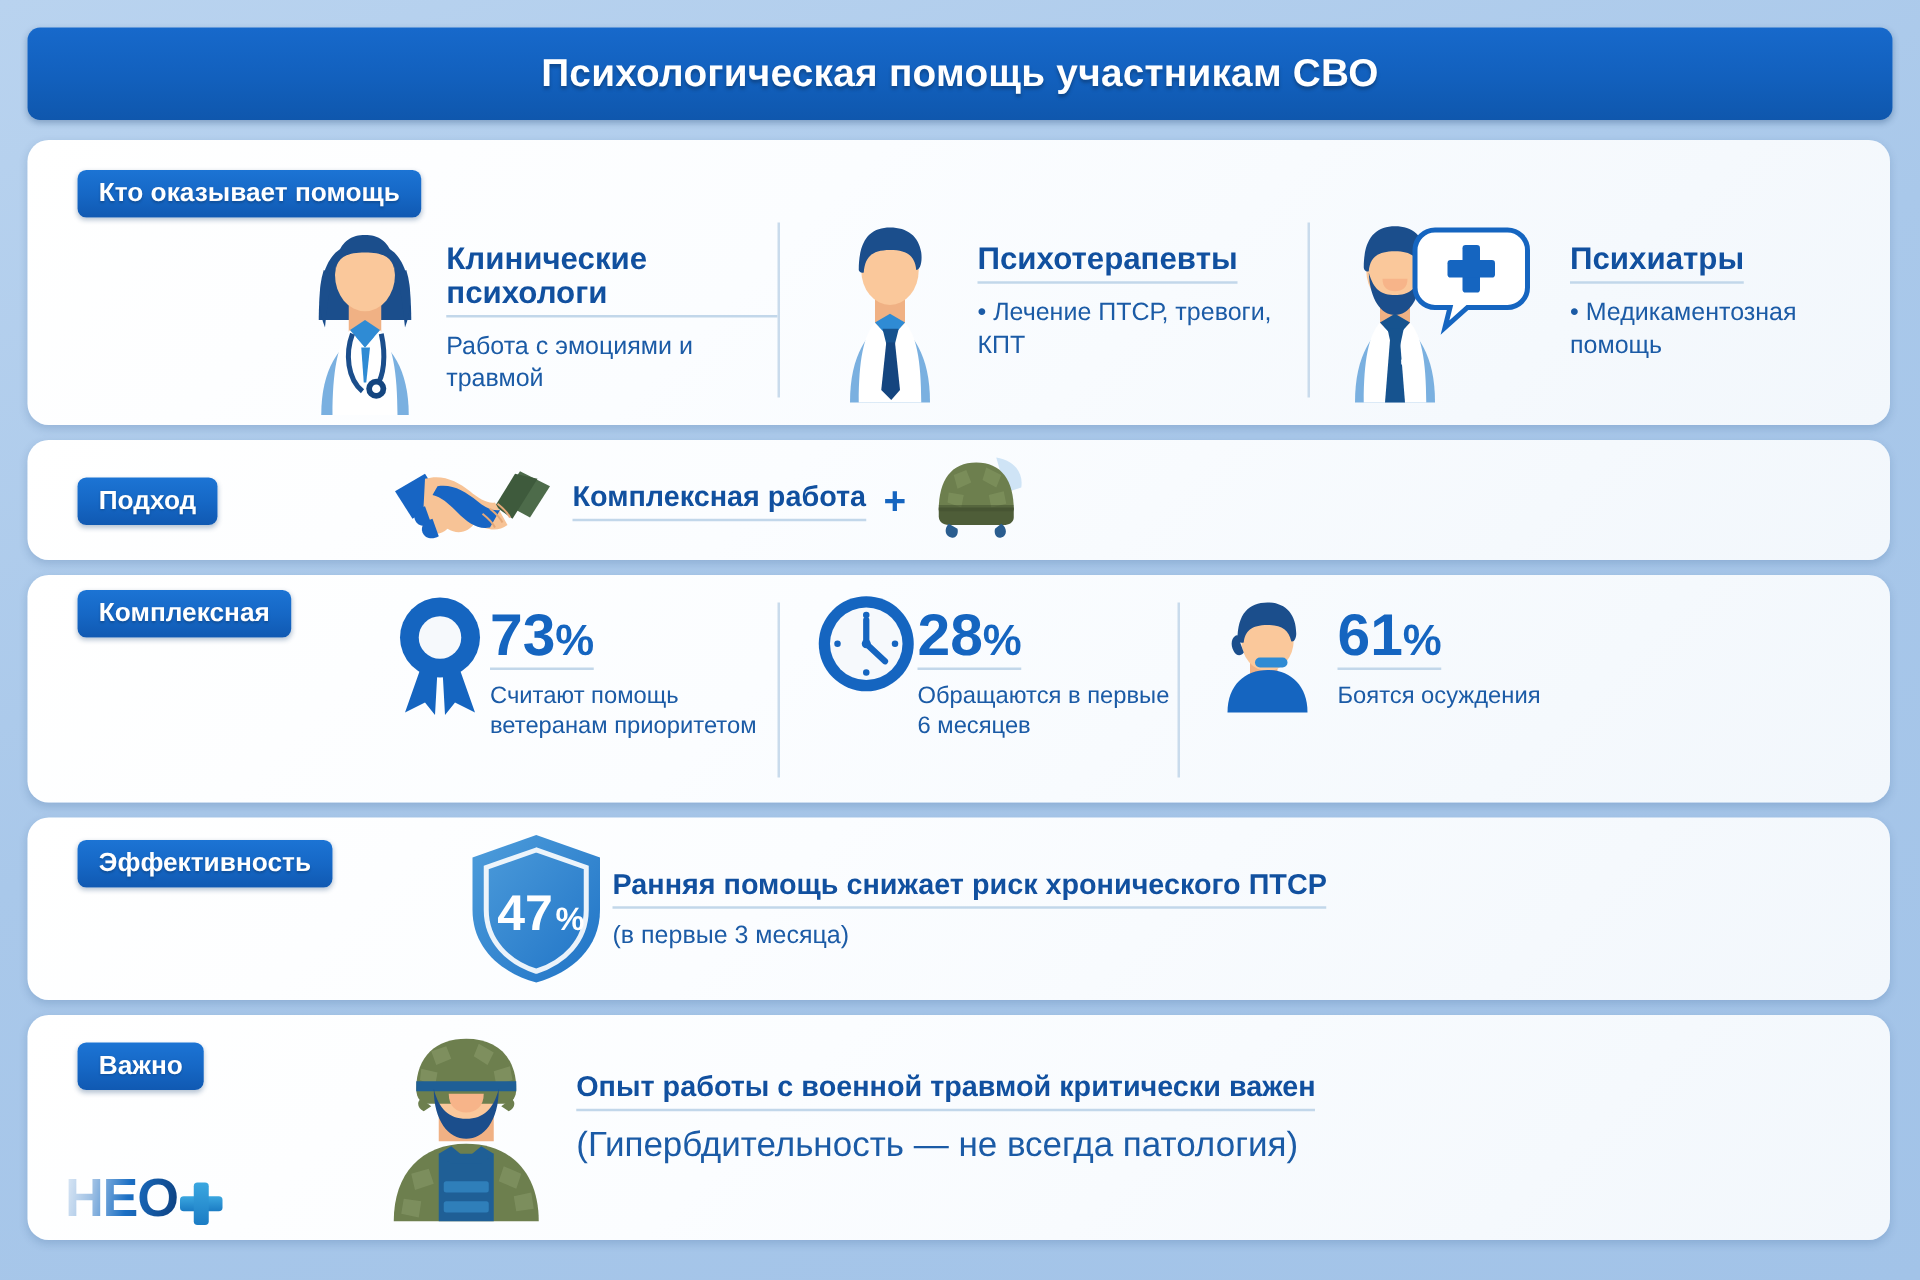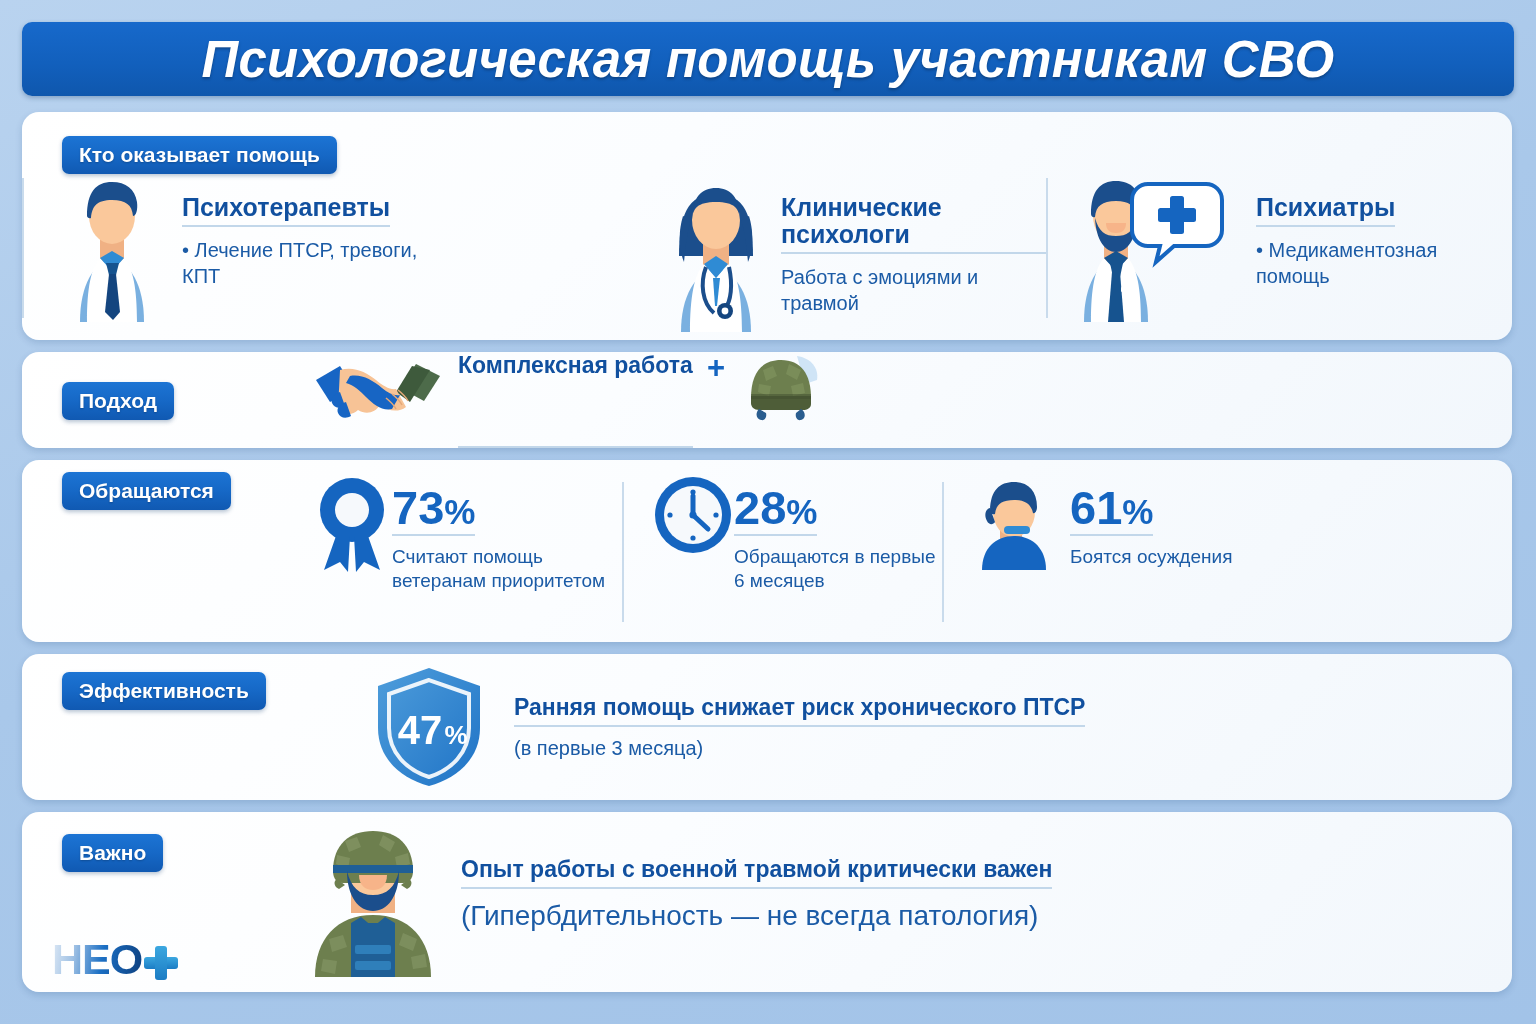--- a/index.html
+++ b/index.html
@@ -18,26 +18,25 @@
   .title-bar {
     position: absolute;
     left: 22px; top: 22px; width: 1492px; height: 74px;
     border-radius: 10px;
     background: linear-gradient(180deg, #1769cb 0%, #1260bd 55%, #0f57ad 100%);
     box-shadow: 0 2px 5px rgba(10,50,100,.30);
     display: flex; align-items: center; justify-content: center;
   }
   .title-bar h1 {
     color: #ffffff;
-    font-size: 51px;
+    font-size: 31px;
     font-weight: bold;
     letter-spacing: .2px;
     text-shadow: 0 2px 3px rgba(0,0,0,.28);
     white-space: nowrap;
-    font-style: italic;
   }
 
   
   .panel {
     position: absolute;
     left: 22px; width: 1490px;
     border-radius: 17px;
     background: linear-gradient(135deg, #ffffff 0%, #fbfdff 40%, #f2f7fc 100%);
     box-shadow: 0 3px 7px rgba(20,60,110,.17);
   }
@@ -86,39 +85,39 @@
   .prov-col.c3 { width: 466px; padding-left: 20px; }
   .vdiv { position: absolute; left: 0; top: 8px; width: 2px; height: 140px;
           background: #c9dbec; }
   .prov-txt { padding-top: 24px; }
   .prov-txt .hdr { font-size: 25px; line-height: 1.08; white-space: normal; }
   .prov-txt .desc { margin-top: 10px; font-size: 20px; line-height: 1.32; color:#1b5ba6; }
   .prov-txt .desc .bul { color:#1b5ba6; }
 
   
   .appr-row { position: absolute; left: 290px; top: 0; height: 96px;
-              display: flex; gap: 14px; }
+              display: flex; align-items: center; gap: 14px; }
   .appr-row .hdr { font-size: 23px; }
   .plus { color: #1565c0; font-size: 31px; font-weight: bold; line-height: 1; }
 
   
   .stat-row { position: absolute; left: 290px; top: 14px; height: 162px; display: flex; }
   .stat-col { position: relative; display: flex; align-items: flex-start; }
   .stat-col.s1 { width: 310px; }
   .stat-col.s2 { width: 320px; padding-left: 30px; }
   .stat-col.s3 { width: 330px; padding-left: 32px; }
   .stat-num { color: #1565c0; font-size: 47px; font-weight: bold; line-height: .95;
               border-bottom: 2px solid #c2d7ea; padding-bottom: 3px; display: inline-block; }
   .stat-num .pc { font-size: 35px; }
   .stat-cap { margin-top: 9px; font-size: 19px; line-height: 1.3; color:#1b5ba6; }
   .stat-txt { padding-top: 12px; }
 
   
   .eff-row { position: absolute; left: 350px; top: 0; height: 146px;
-             display: flex; align-items: center; gap: 28px; }
+             display: flex; align-items: center; gap: 4px; }
   .eff-txt .hdr { font-size: 23px; }
   .eff-txt .note { margin-top: 10px; font-size: 20px; color:#1b5ba6; }
 
   
   .imp-row { position: absolute; left: 285px; top: 0; height: 180px;
              display: flex; align-items: center; gap: 22px; }
   .imp-txt { padding-bottom: 16px; }
   .imp-txt .hdr { font-size: 23px; }
   .imp-txt .note { margin-top: 11px; font-size: 28px; color:#1b5ba6; }
 
@@ -140,42 +139,20 @@
 <body>
 
 <div class="title-bar">
   <h1>Психологическая помощь участникам СВО</h1>
 </div>
 
 <div class="panel" id="panel-providers">
   <div class="badge">Кто оказывает помощь</div>
 
   <div class="prov-row">
-
-    <div class="prov-col c2">
-      <div class="vdiv"></div>
-      <div>
-        <svg width="120" height="152" viewBox="0 0 120 152">
-          <path d="M38 58h24v34H38z" fill="#f0b184"></path>
-          <ellipse cx="50" cy="46" rx="23" ry="28" fill="#fac89b"></ellipse>
-          <path d="M25 46c0-24 9-34 25-34 14 0 23 7 25 20 1 8-1 14-4 14-1-11-7-16-21-16-15 0-20 6-21 18-2 1-4-1-4-2z" fill="#1b4e8c"></path>
-          <path d="M18 152c0-38 14-58 32-66l0 0c18 8 32 28 32 66z" fill="#7ab0e0"></path>
-          <path d="M38 88c-9 10-13 30-13 64h50c0-34-4-54-13-64l-12 13z" fill="#ffffff"></path>
-          <path d="M38 88l12 13 12-13-12-7z" fill="#2f8bd4"></path>
-          <path d="M44 93h13l-3 12h-7z" fill="#16538f"></path>
-          <path d="M47 104h7l4 38-7 8-8-8z" fill="#14457f"></path>
-        </svg>
-      </div>
-      <div class="prov-txt">
-        <div class="hdr">Психотерапевты</div>
-        <div class="desc">
-          <span class="bul">•&nbsp;</span><span>Лечение ПТСР, тревоги, КПТ</span>
-        </div>
-      </div>
-    </div>
 
     <div class="prov-col c1">
       <div>
         <svg width="130" height="162" viewBox="0 0 130 162">
           <path d="M28 86c0-40 8-62 37-62s37 22 37 62z" fill="#1b4e8c"></path>
           <path d="M52 62h26v34H52z" fill="#f0b184"></path>
           <ellipse cx="65" cy="50" rx="24" ry="29" fill="#fac89b"></ellipse>
           <path d="M41 52c0-26 10-34 24-34s24 8 24 34c0-14-6-20-24-20s-24 6-24 20z" fill="#1b4e8c"></path>
           <path d="M32 46c-5 16-4 34 1 46 2-20 4-34 7-42zM98 46c5 16 4 34-1 46-2-20-4-34-7-42z" fill="#1b4e8c"></path>
           <path d="M30 162c0-36 14-58 35-66l-0 0c21 8 35 30 35 66z" fill="#7ab0e0"></path>
@@ -184,20 +161,42 @@
           <path d="M62 108h7l-3 28h-2z" fill="#2f8bd4"></path>
           <path d="M55 97c-6 16-4 36 8 46" stroke="#1b4e8c" stroke-width="4" fill="none"></path>
           <path d="M78 97c4 18 2 34-4 42" stroke="#1b4e8c" stroke-width="4" fill="none"></path>
           <circle cx="74" cy="141" r="8" fill="#14457f"></circle>
           <circle cx="74" cy="141" r="3.4" fill="#ffffff"></circle>
         </svg>
       </div>
       <div class="prov-txt">
         <div class="hdr">Клинические психологи</div>
         <div class="desc">Работа с эмоциями и травмой</div>
+      </div>
+    </div>
+
+    <div class="prov-col c2">
+      <div class="vdiv"></div>
+      <div>
+        <svg width="120" height="152" viewBox="0 0 120 152">
+          <path d="M38 58h24v34H38z" fill="#f0b184"></path>
+          <ellipse cx="50" cy="46" rx="23" ry="28" fill="#fac89b"></ellipse>
+          <path d="M25 46c0-24 9-34 25-34 14 0 23 7 25 20 1 8-1 14-4 14-1-11-7-16-21-16-15 0-20 6-21 18-2 1-4-1-4-2z" fill="#1b4e8c"></path>
+          <path d="M18 152c0-38 14-58 32-66l0 0c18 8 32 28 32 66z" fill="#7ab0e0"></path>
+          <path d="M38 88c-9 10-13 30-13 64h50c0-34-4-54-13-64l-12 13z" fill="#ffffff"></path>
+          <path d="M38 88l12 13 12-13-12-7z" fill="#2f8bd4"></path>
+          <path d="M44 93h13l-3 12h-7z" fill="#16538f"></path>
+          <path d="M47 104h7l4 38-7 8-8-8z" fill="#14457f"></path>
+        </svg>
+      </div>
+      <div class="prov-txt">
+        <div class="hdr">Психотерапевты</div>
+        <div class="desc">
+          <span class="bul">•&nbsp;</span><span>Лечение ПТСР, тревоги, КПТ</span>
+        </div>
       </div>
     </div>
 
     <div class="prov-col c3">
       <div class="vdiv"></div>
       <div>
         <svg width="190" height="152" viewBox="0 0 190 152">
           <path d="M38 58h24v34H38z" fill="#f0b184"></path>
           <ellipse cx="50" cy="46" rx="23" ry="28" fill="#fac89b"></ellipse>
           <path d="M25 44c0-23 9-33 25-33 15 0 25 9 25 28 0 5-2 8-4 7-2-10-8-15-21-15-14 0-20 5-21 16-2 1-4-1-4-3z" fill="#1b4e8c"></path>
@@ -258,21 +257,21 @@
         <path d="M24 18l10-4 4 10-11 5zM50 12l12 6-4 10-11-6zM20 32l12 2-2 10-11-4zM52 34l12-3 2 10-12 3z" fill="#7d8f5c" opacity=".85"></path>
         <path d="M12 44h60v8c0 4-4 6-8 6H20c-5 0-8-3-8-7z" fill="#4e5d38"></path>
         <path d="M20 57c-4 4-3 10 2 11 4 1 6-3 5-7zM62 57c5 3 5 10 0 11-4 1-6-3-5-7z" fill="#2a5d8f"></path>
         <path d="M12 42h60v5H12z" fill="#3f4d2d" opacity=".5"></path>
       </svg>
     </div>
   </div>
 </div>
 
 <div class="panel" id="panel-statistics">
-  <div class="badge">Обращаются</div>
+  <div class="badge">Комплексная</div>
 
   <div class="stat-row">
 
     <div class="stat-col s1">
       <div>
         <svg width="80" height="104" viewBox="0 0 80 104">
           <circle cx="40" cy="36" r="32" fill="#1565c0"></circle>
           <circle cx="40" cy="36" r="17" fill="#f6f9fc"></circle>
           <path d="M24 62l-12 34 16-8 8 10 2-36z" fill="#1565c0"></path>
           <path d="M56 62l12 34-16-8-8 10-2-36z" fill="#1565c0"></path>

